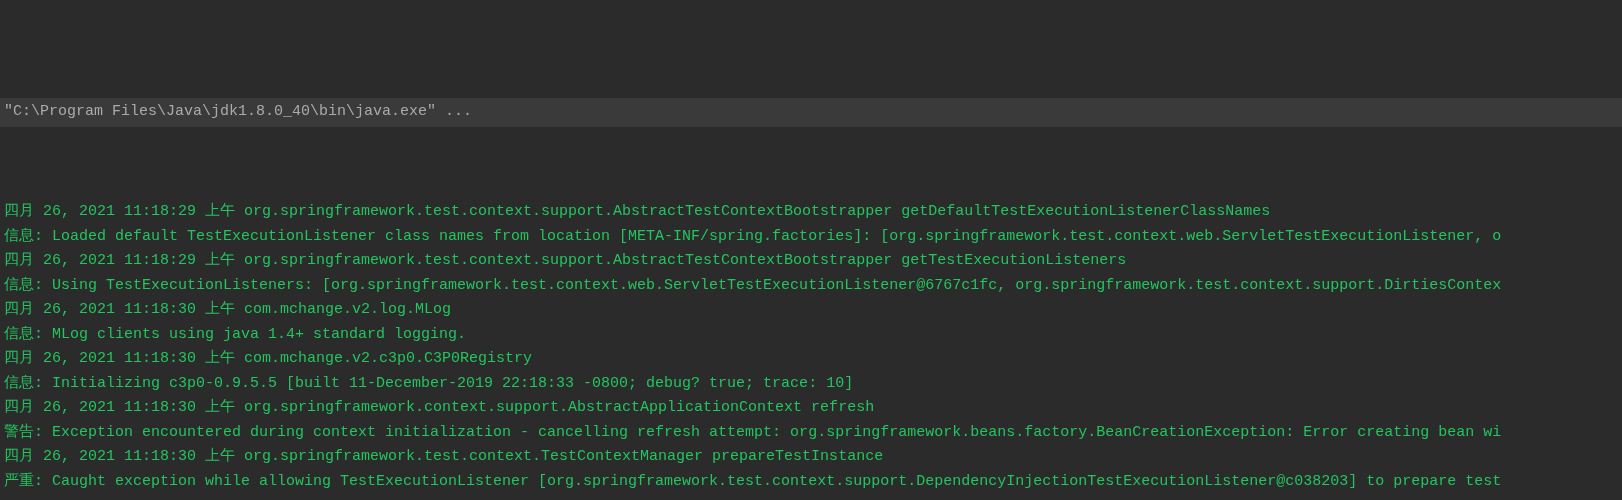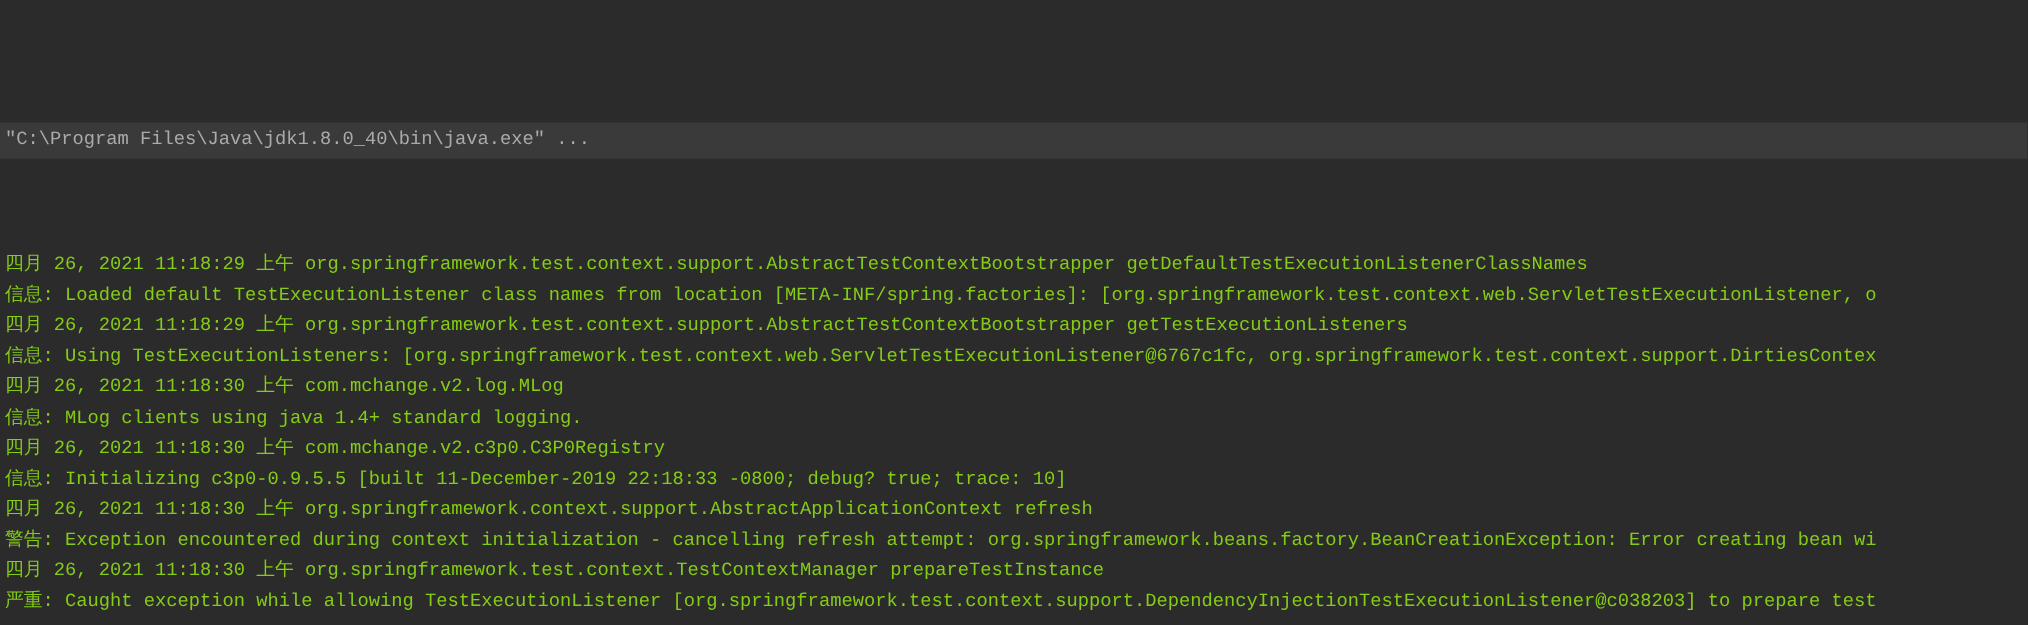--- a/index.html
+++ b/index.html
@@ -16,21 +16,21 @@
     .cmd-line {
       background: #3a3a3a;
       color: #aaaaaa;
       padding: 2px 4px;
       white-space: pre;
     }
     .console {
       padding: 0 4px;
     }
     .log-line {
-      color: #84cc16;
+      color: #22c55e;
       white-space: pre;
     }
   </style>
 </head>
 <body>
 
 
 
 <div class="cmd-line">"C:\Program Files\Java\jdk1.8.0_40\bin\java.exe" ...</div>
 <div class="console">

